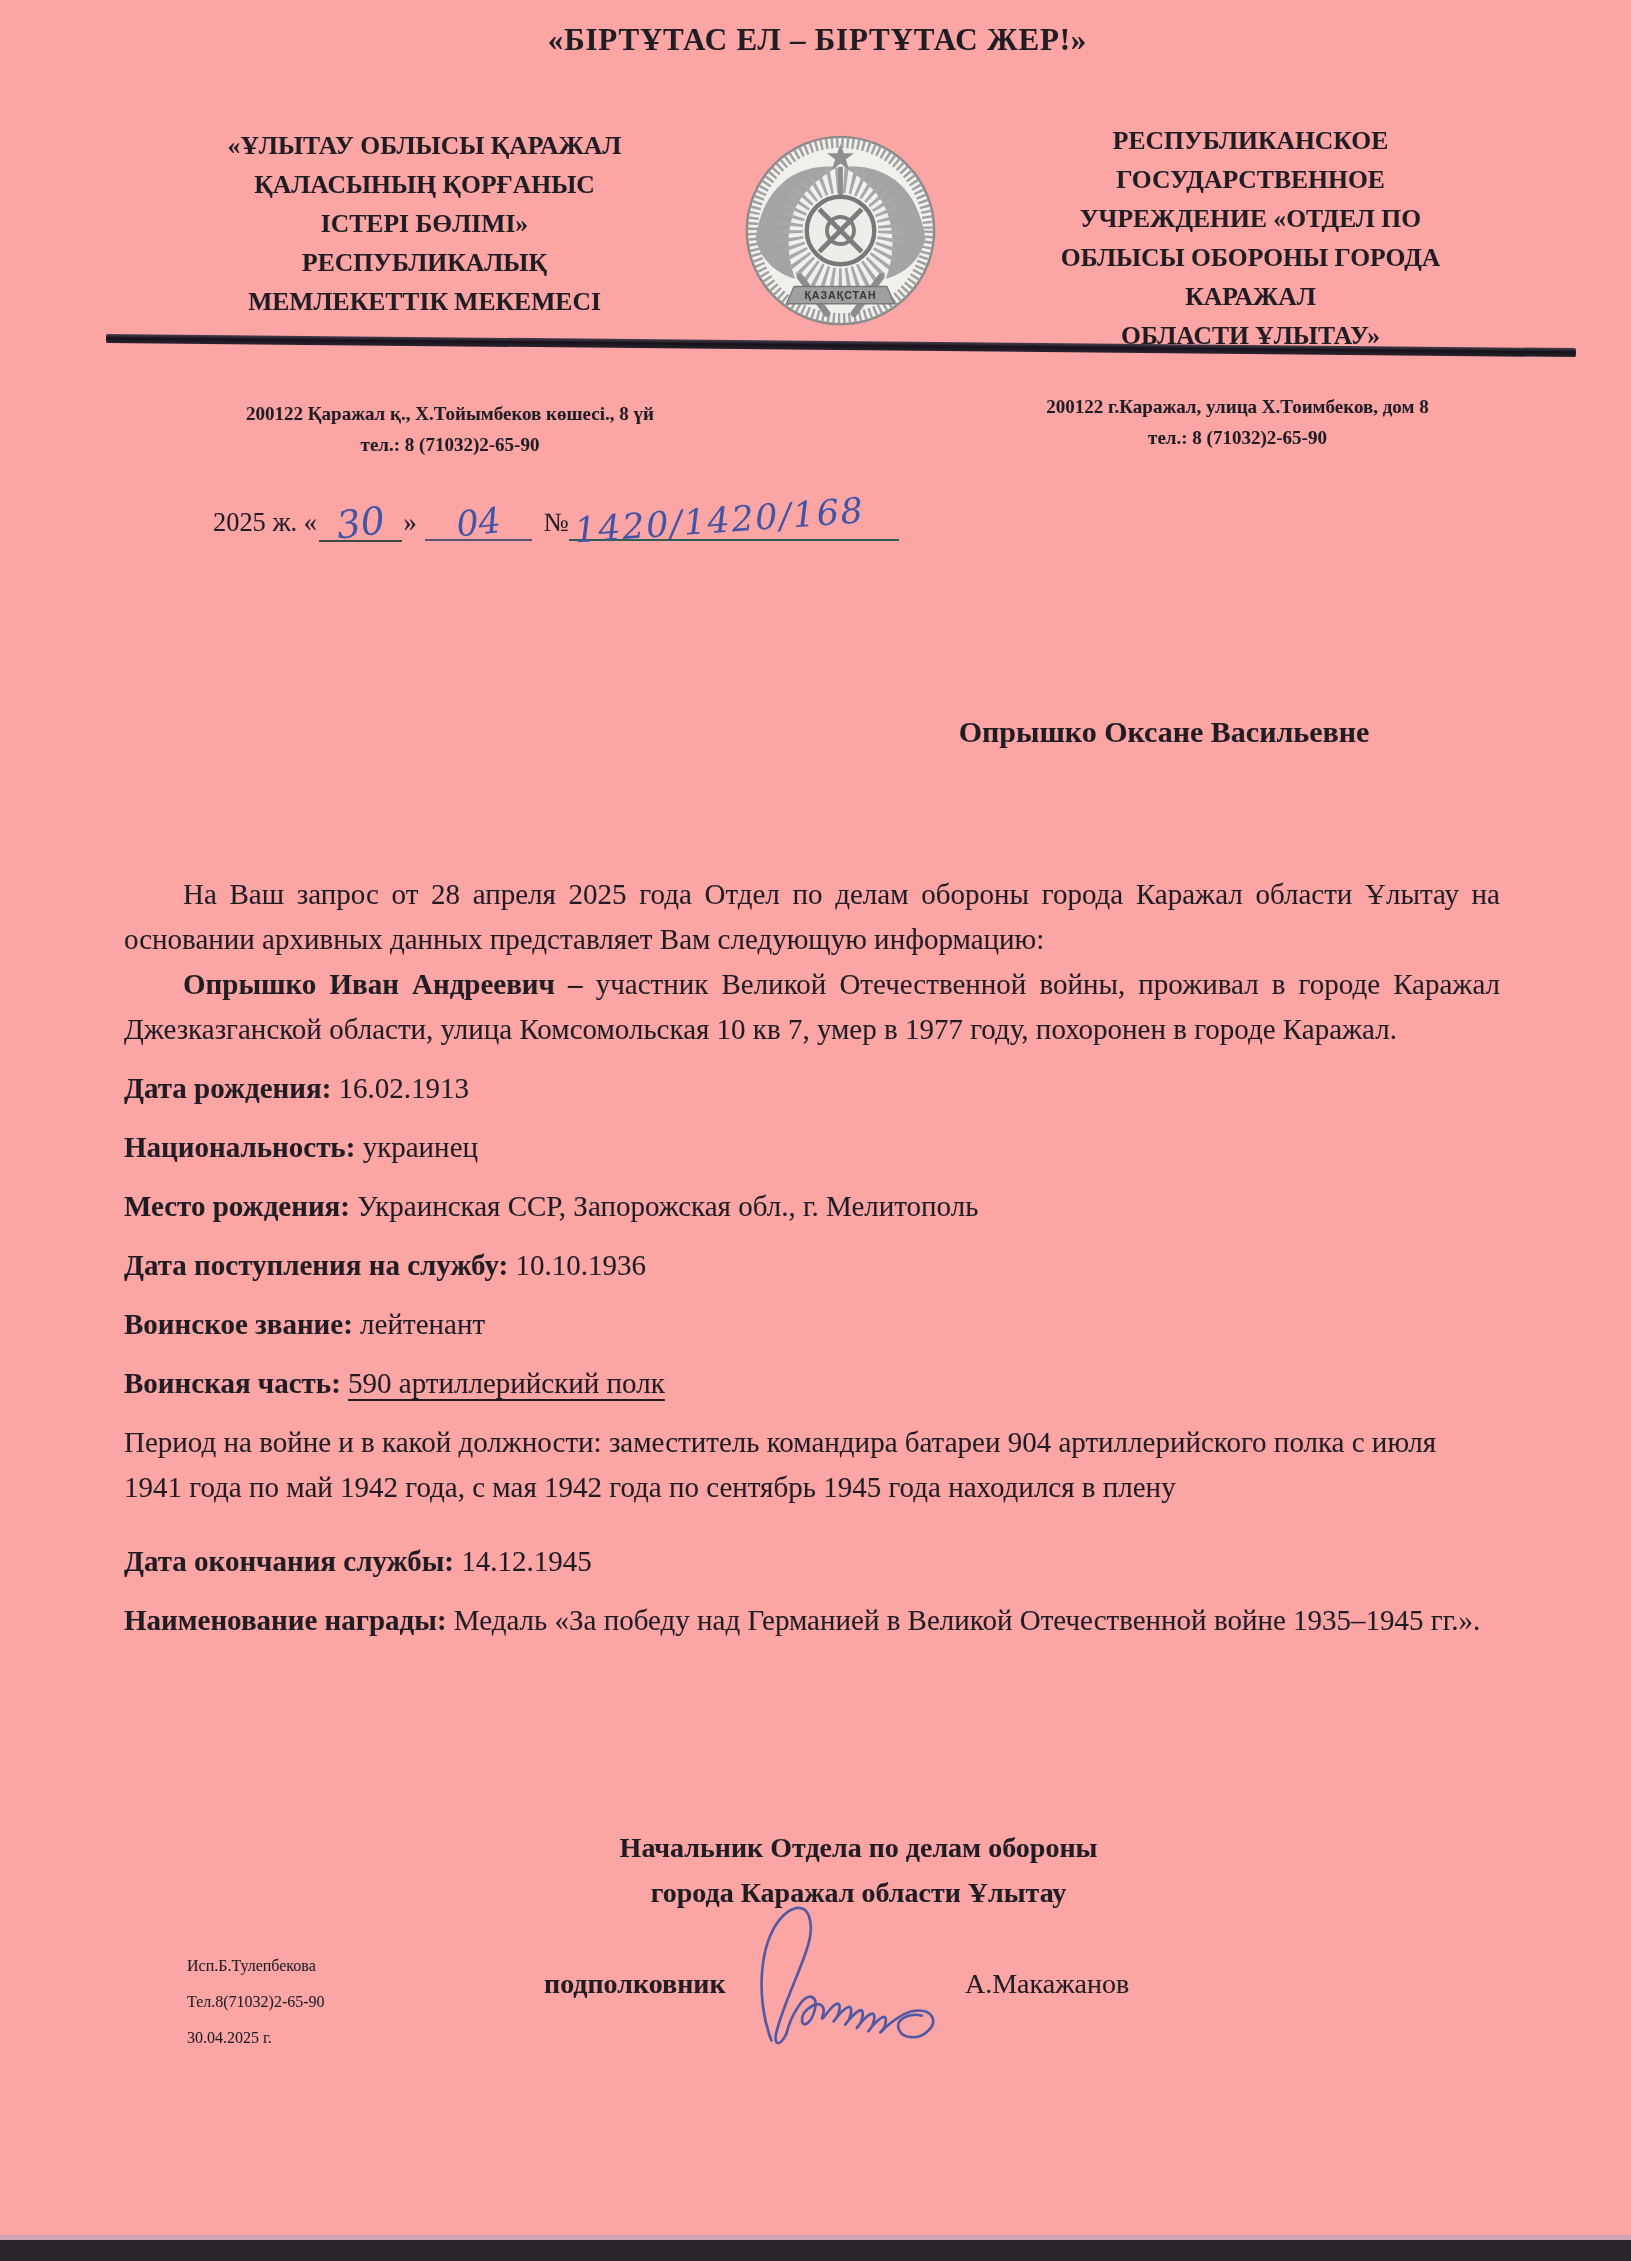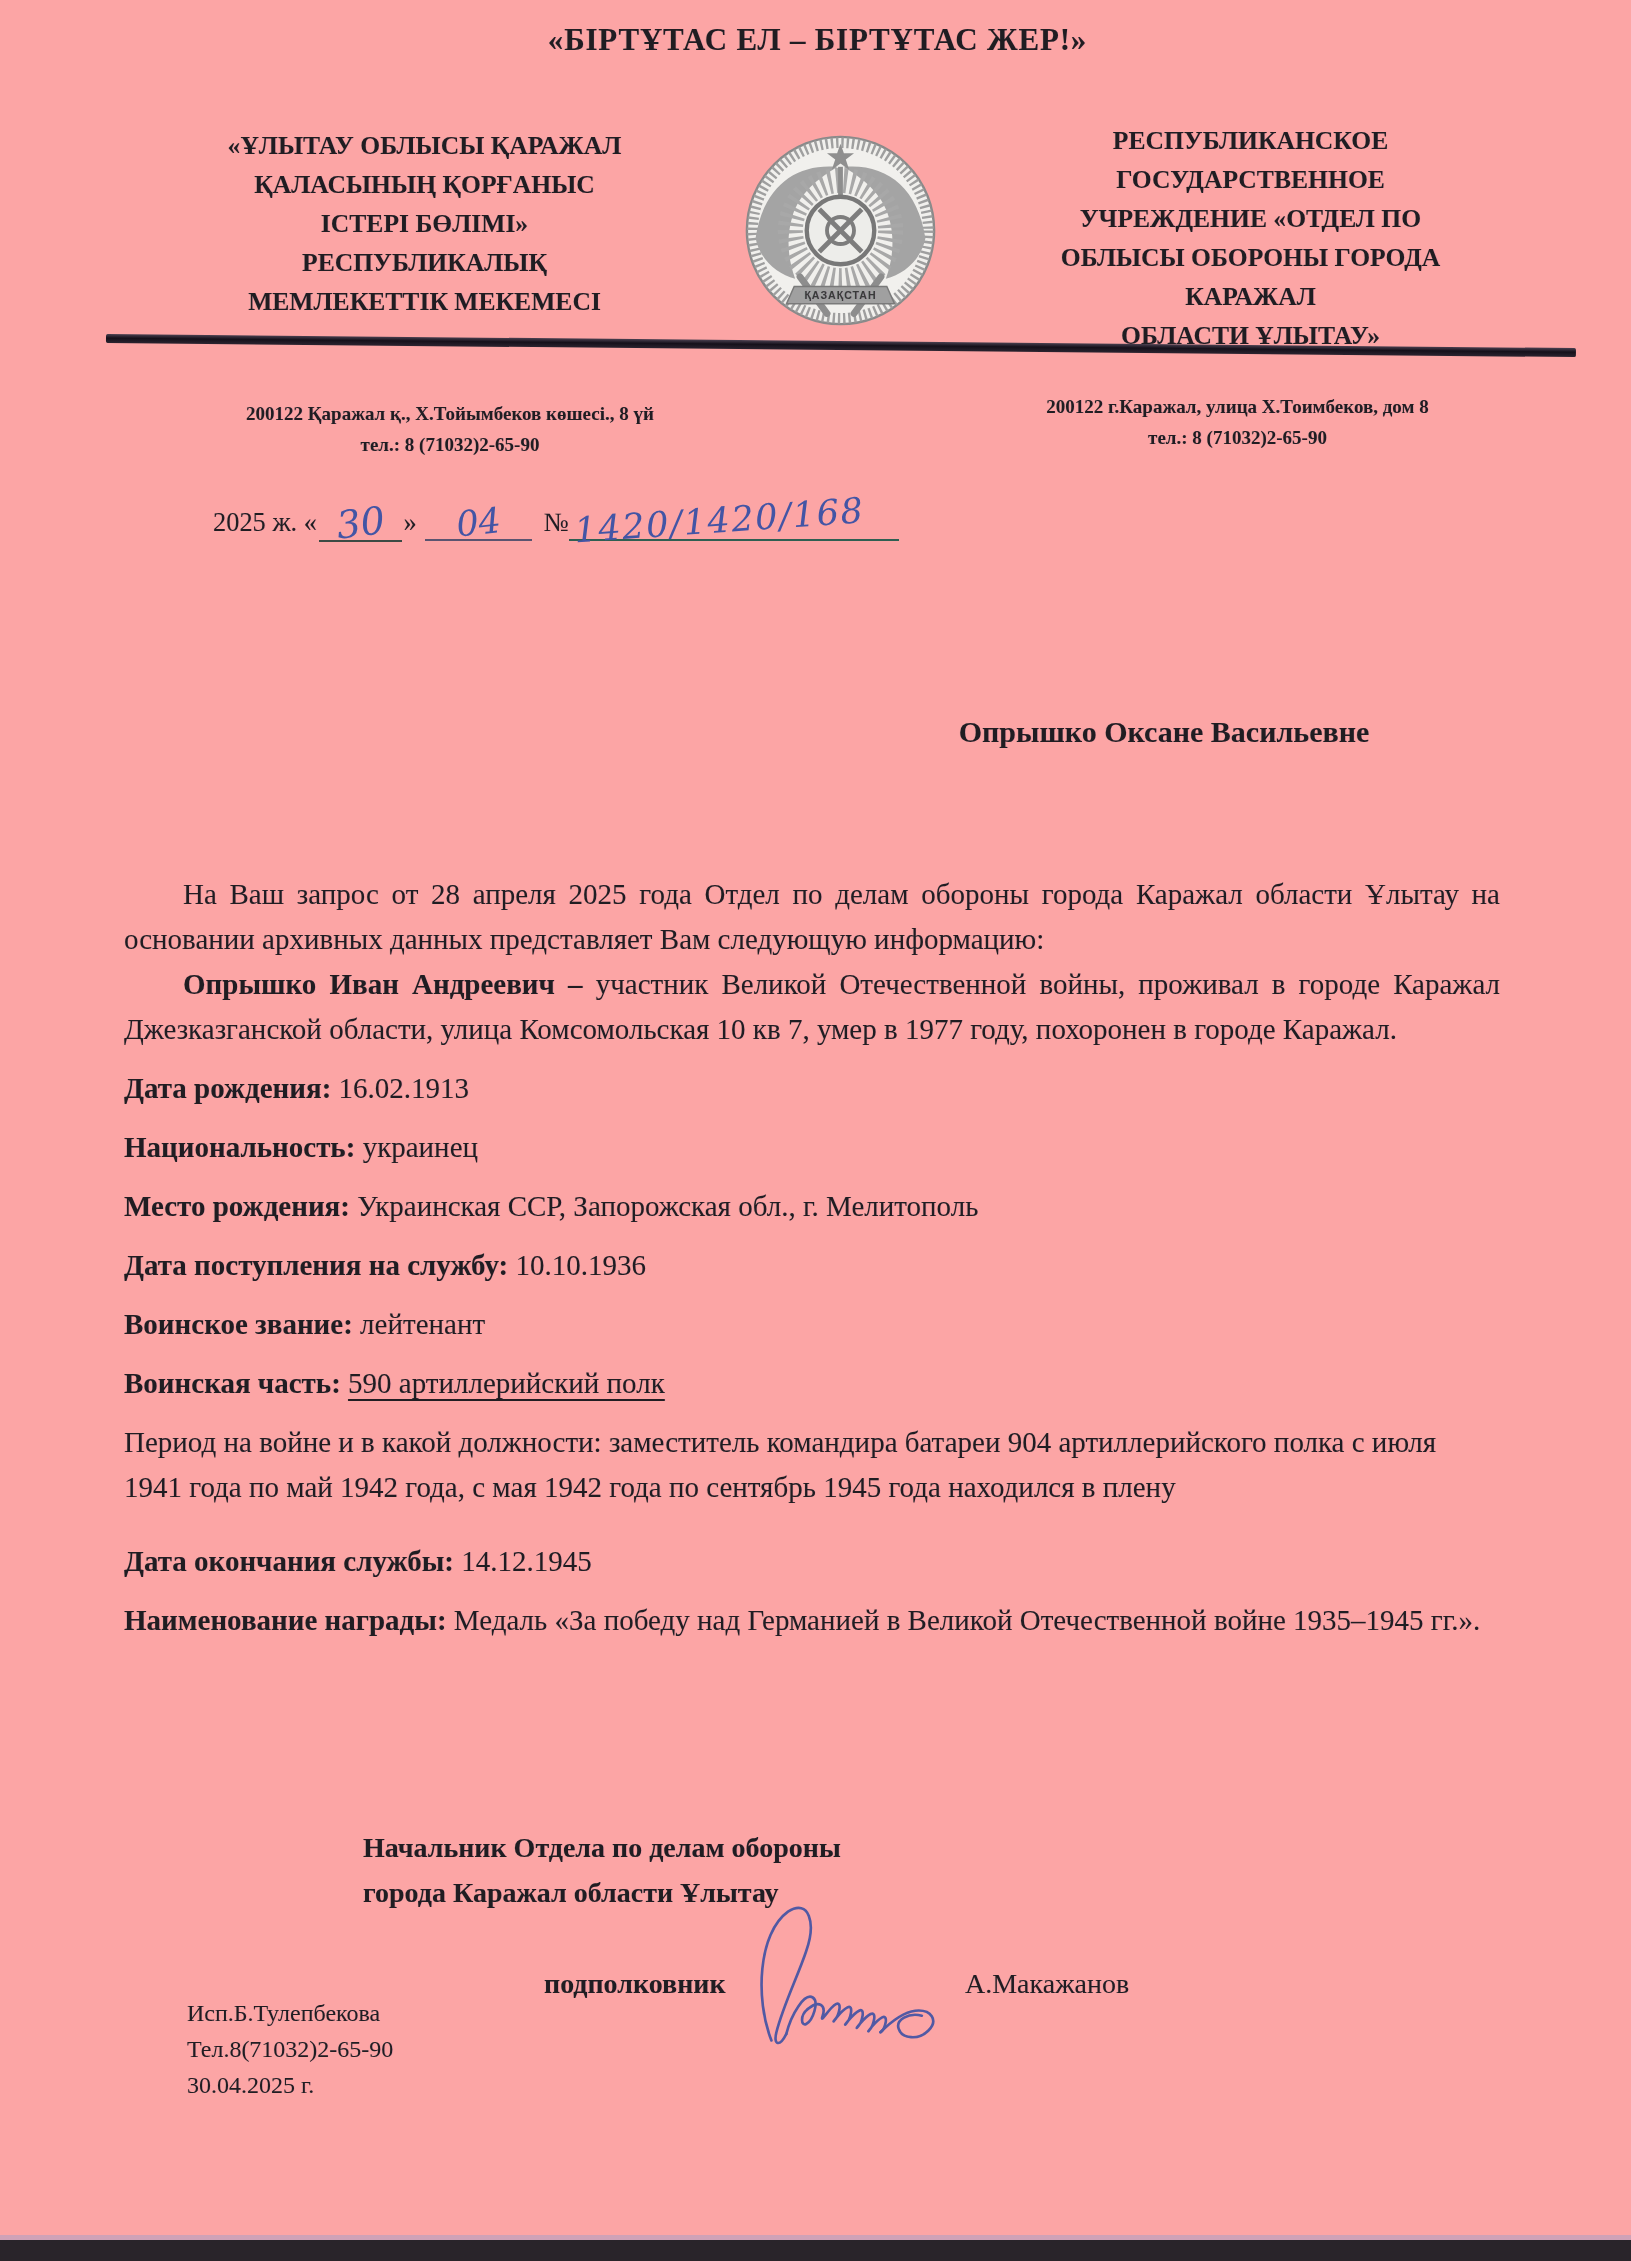--- a/index.html
+++ b/index.html
@@ -47,27 +47,27 @@
 
   .addressee{top:715px;left:875px;width:578px;font-size:30px;font-weight:bold;text-align:center;}
 
   .body-block{top:872px;left:124px;width:1376px;font-size:29px;line-height:45px;}
   .para{text-align:justify;text-indent:59px;margin:0;}
   .field{margin-top:14px;}
   .field .lbl{font-weight:bold;}
   .underline-val{text-decoration:underline;text-underline-offset:5.8px;}
   .plain-para{margin-top:14px;}
 
-  .sig-title{top:1825px;left:363px;width:991px;font-size:28px;font-weight:bold;line-height:45px;}
+  .sig-title{top:1825px;left:363px;width:991px;font-size:28px;font-weight:bold;line-height:45px;text-align:center;}
   .sig-rank{top:1968px;left:504px;font-size:28px;font-weight:bold;margin-left:40px;}
   .sig-name{top:1968px;left:965px;font-size:28px;font-weight:normal;}
   .sig-svg{top:1900px;left:740px;width:248px;height:157px;}
   .sig-svg svg{width:100%;height:100%;}
 
-  .footer{top:1995px;left:187px;font-size:24px;line-height:36px;}
+  .footer{top:1948px;left:187px;font-size:16px;line-height:36px;}
 
   .scan-fringe{left:0;right:0;bottom:21.5px;height:4.1px;background:#b79fc0;opacity:.65;}
   .scan-bottom{left:0;right:0;bottom:0;height:21.5px;background:#29242a;}
 </style>
 </head>
 <body>
 
 <div class="page">
 
   <div class="abs slogan center">«БІРТҰТАС ЕЛ – БІРТҰТАС ЖЕР!»</div>

